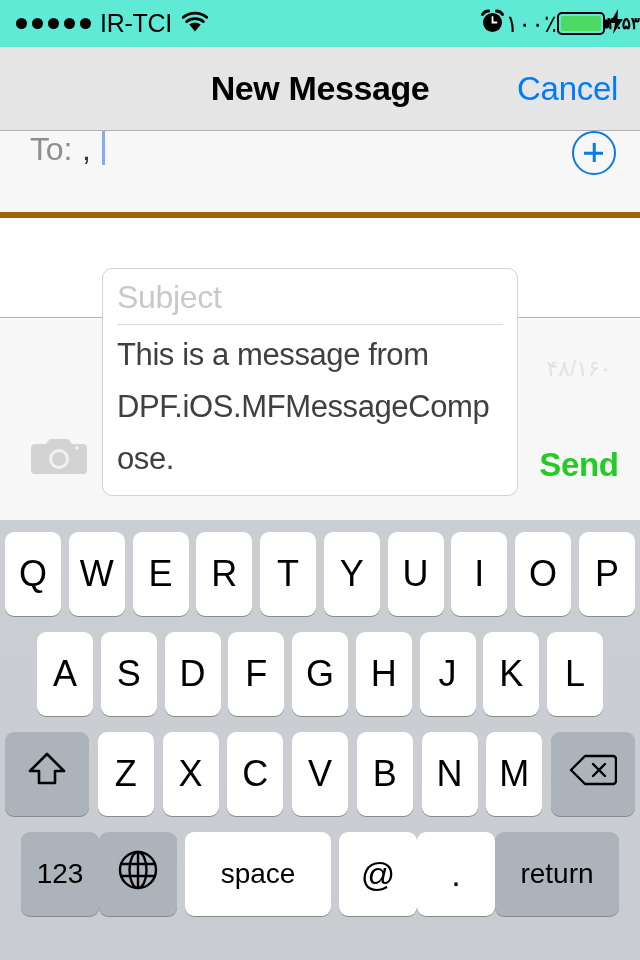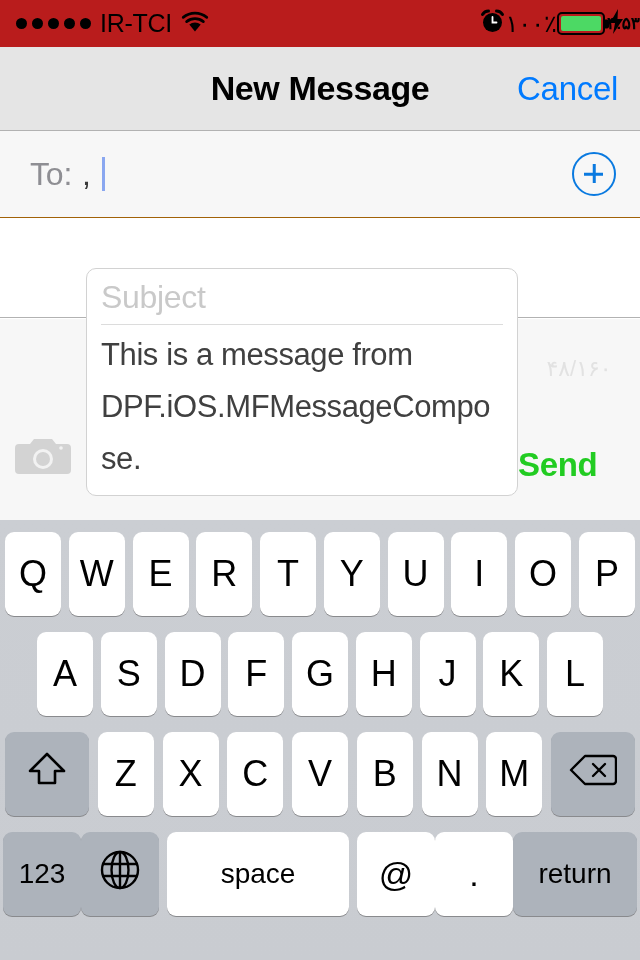--- a/index.html
+++ b/index.html
@@ -20,21 +20,21 @@
     height: 960px;
     background: #ffffff;
   }
 
   
   .status-bar {
     position: absolute;
     left: 0; top: 0;
     width: 640px;
     height: 47px;
-    background: #b91c1c;
+    background: #5eead4;
     display: flex;
     align-items: center;
     box-sizing: border-box;
     padding: 8px 16px;
   }
   .status-left {
     display: flex;
     align-items: center;
     gap: 9px;
     flex: 0 0 auto;
@@ -143,24 +143,23 @@
     text-align: right;
   }
 
   
   .to-field {
     position: absolute;
     left: 0; top: 131px;
     width: 640px;
     height: 87px;
     background: #f7f7f7;
-    border-bottom: 1px solid #a16207;
-    box-sizing: border-box;
-    display: flex;
-    align-items: center;
+    border-bottom: 6px solid #a16207;
+    box-sizing: border-box;
+    display: flex;
     padding: 0 24px 0 30px;
   }
   .to-label {
     font-size: 32px;
     color: #8e8e93;
     margin-right: 9px;
     letter-spacing: -0.2px;
   }
   .to-recipient {
     font-size: 32px;
@@ -220,21 +219,21 @@
   
   .compose-bar {
     position: absolute;
     left: 0; top: 319px;
     width: 640px;
     height: 201px;
     background: #f7f7f7;
     box-sizing: border-box;
     display: flex;
     align-items: flex-end;
-    padding: 0 0 14px 0;
+    padding: 0 0 14px 16px;
   }
   .camera-btn {
     width: 86px;
     flex: 0 0 86px;
     display: flex;
     align-items: center;
     justify-content: center;
     padding-bottom: 24px;
   }
   .compose-box {
@@ -276,20 +275,21 @@
     text-align: center;
     font-size: 22px;
     color: #e2e2e2;
     letter-spacing: 0.5px;
   }
   .send-btn {
     position: absolute;
     bottom: 22px;
     left: 0;
     width: 100%;
+    text-align: center;
     font-size: 33px;
     font-weight: bold;
     color: #22cc22;
     letter-spacing: -0.3px;
   }
 
   
   .keyboard {
     position: absolute;
     left: 0; top: 520px;
@@ -301,21 +301,21 @@
   }
   .kb-row {
     display: flex;
     align-items: center;
     height: 84px;
     margin-bottom: 16px;
   }
   .kb-row.row1 { padding: 0 5px; justify-content: space-between; }
   .kb-row.row2 { padding: 0 37px; justify-content: space-between; }
   .kb-row.row3 { padding: 0 5px; justify-content: space-between; }
-  .kb-row.row4 { padding: 0 3px; justify-content: space-between; margin-bottom: 0; }
+  .kb-row.row4 { padding: 0 21px; justify-content: space-between; margin-bottom: 0; }
 
   .key {
     background: #ffffff;
     border-radius: 9px;
     box-shadow: 0 1px 0 #898a8d;
     display: flex;
     align-items: center;
     justify-content: center;
     font-size: 36px;
     color: #000;

